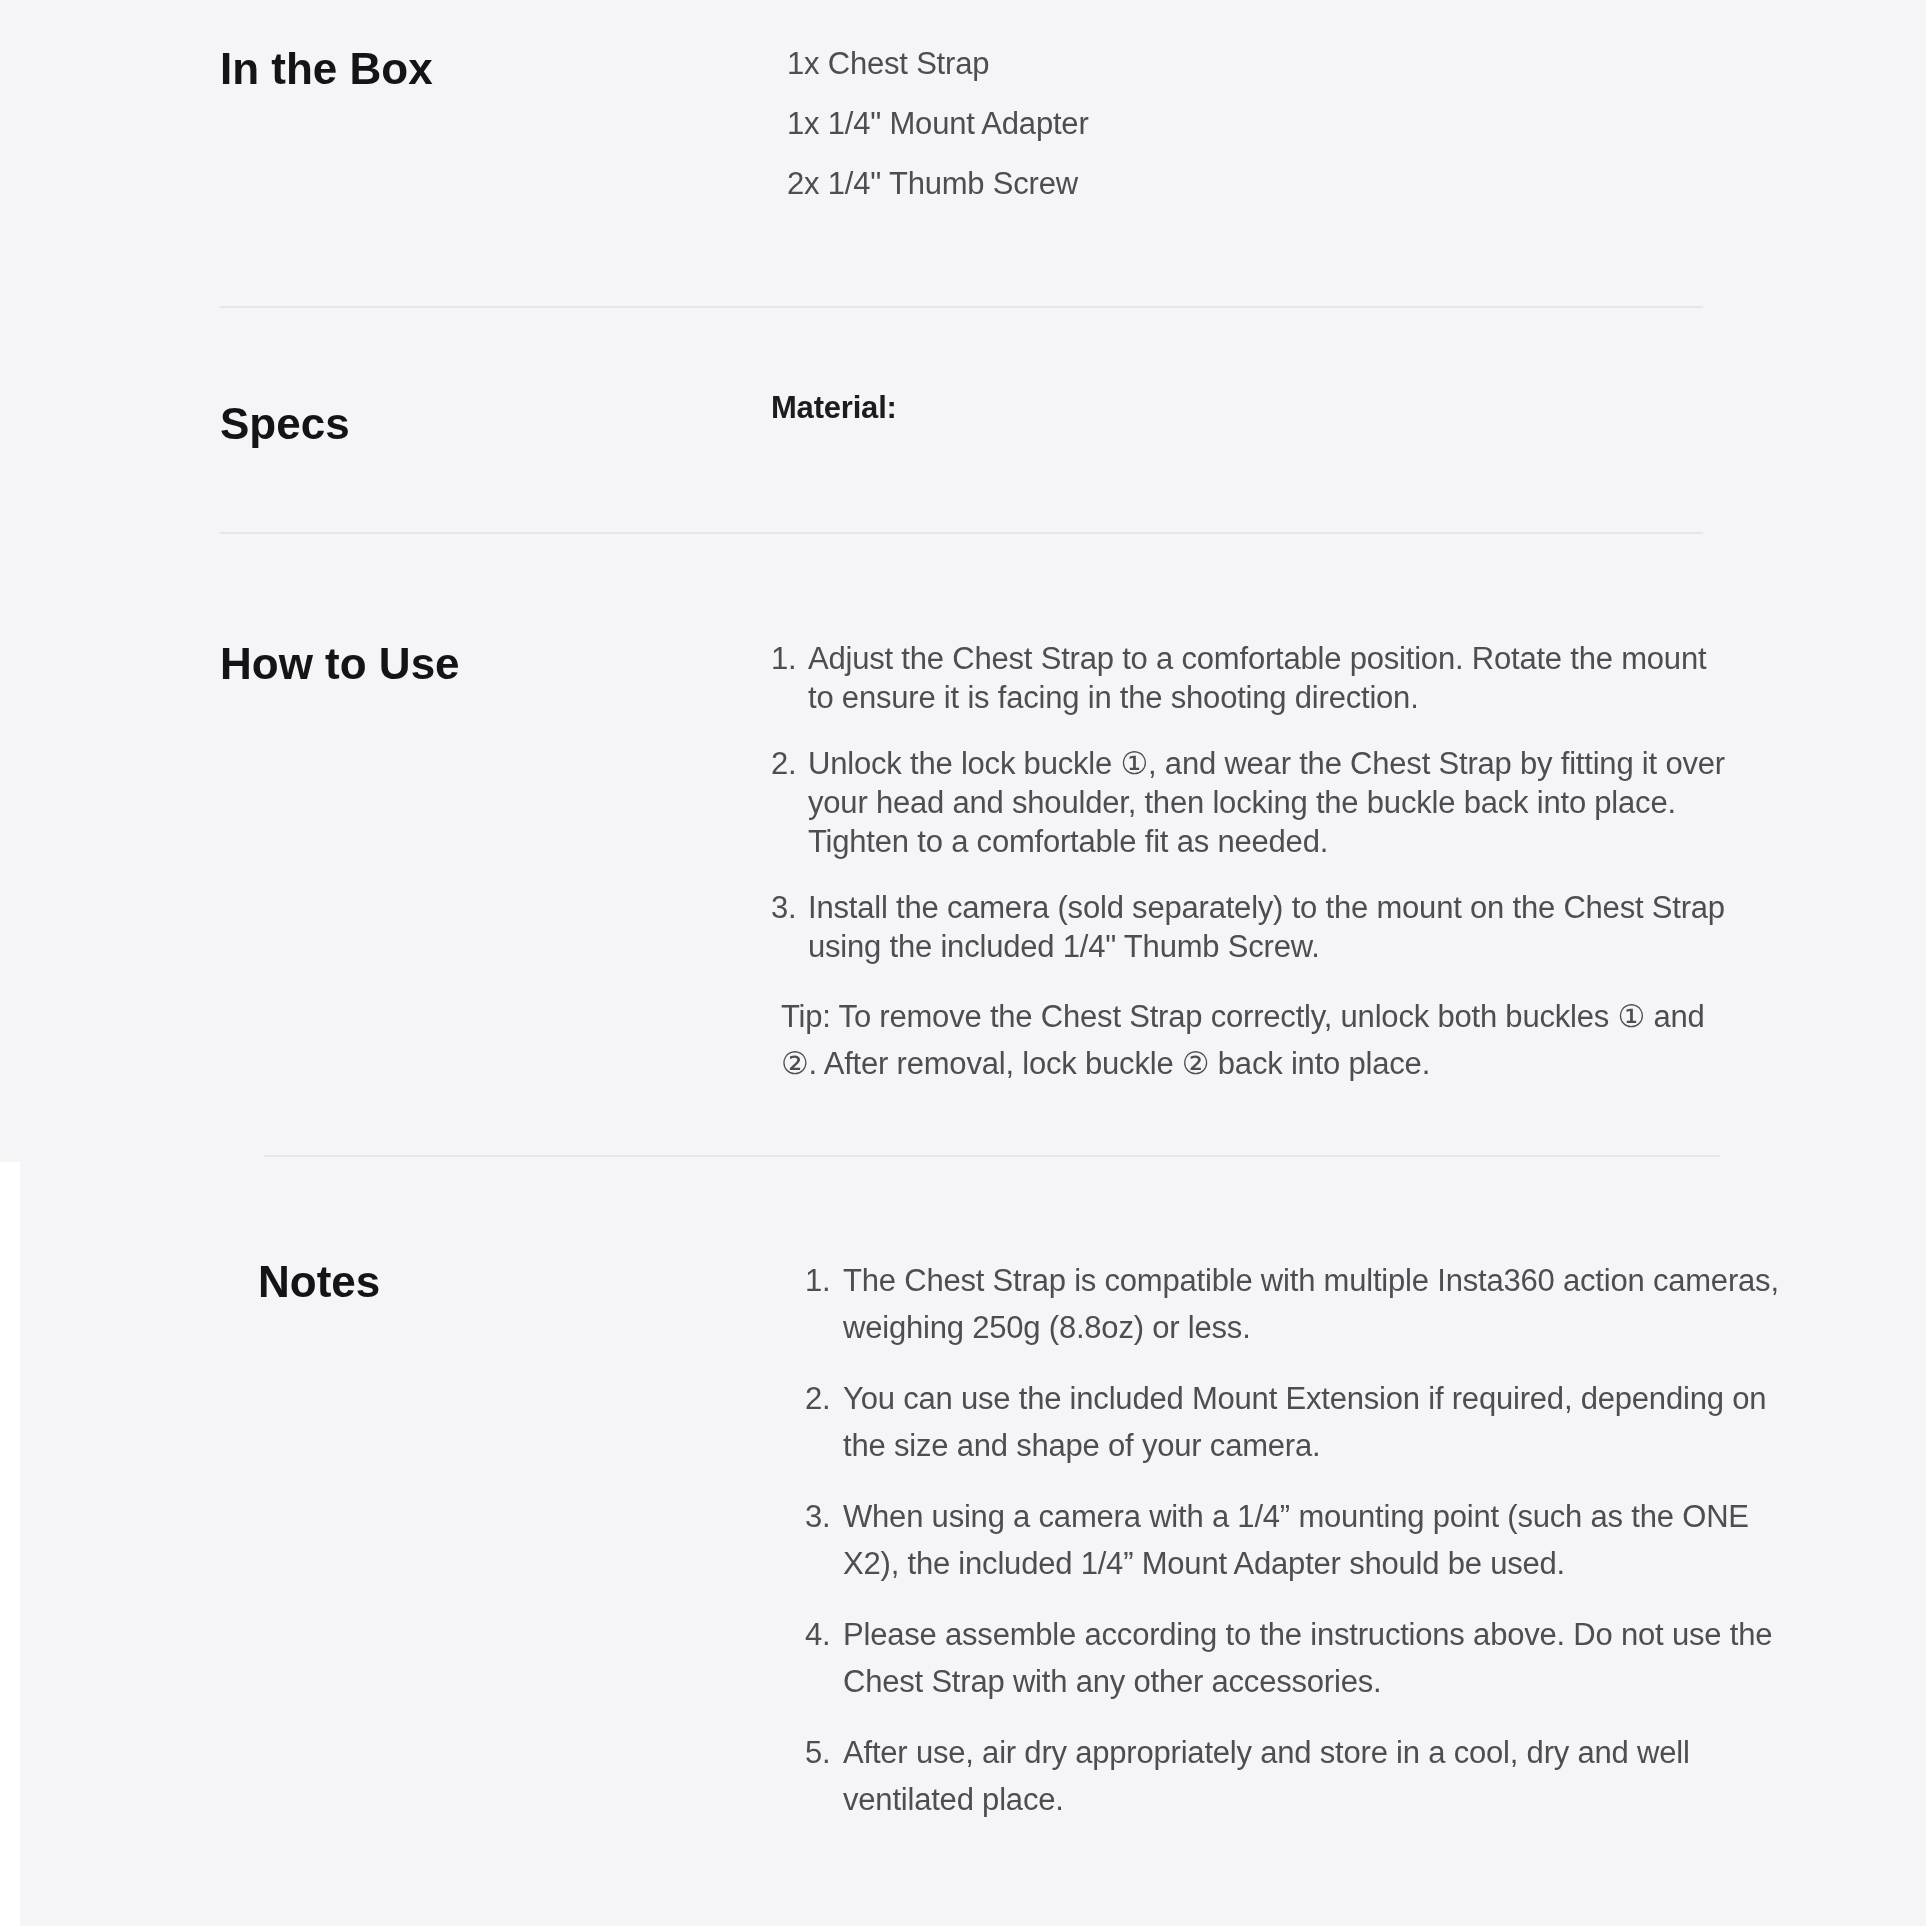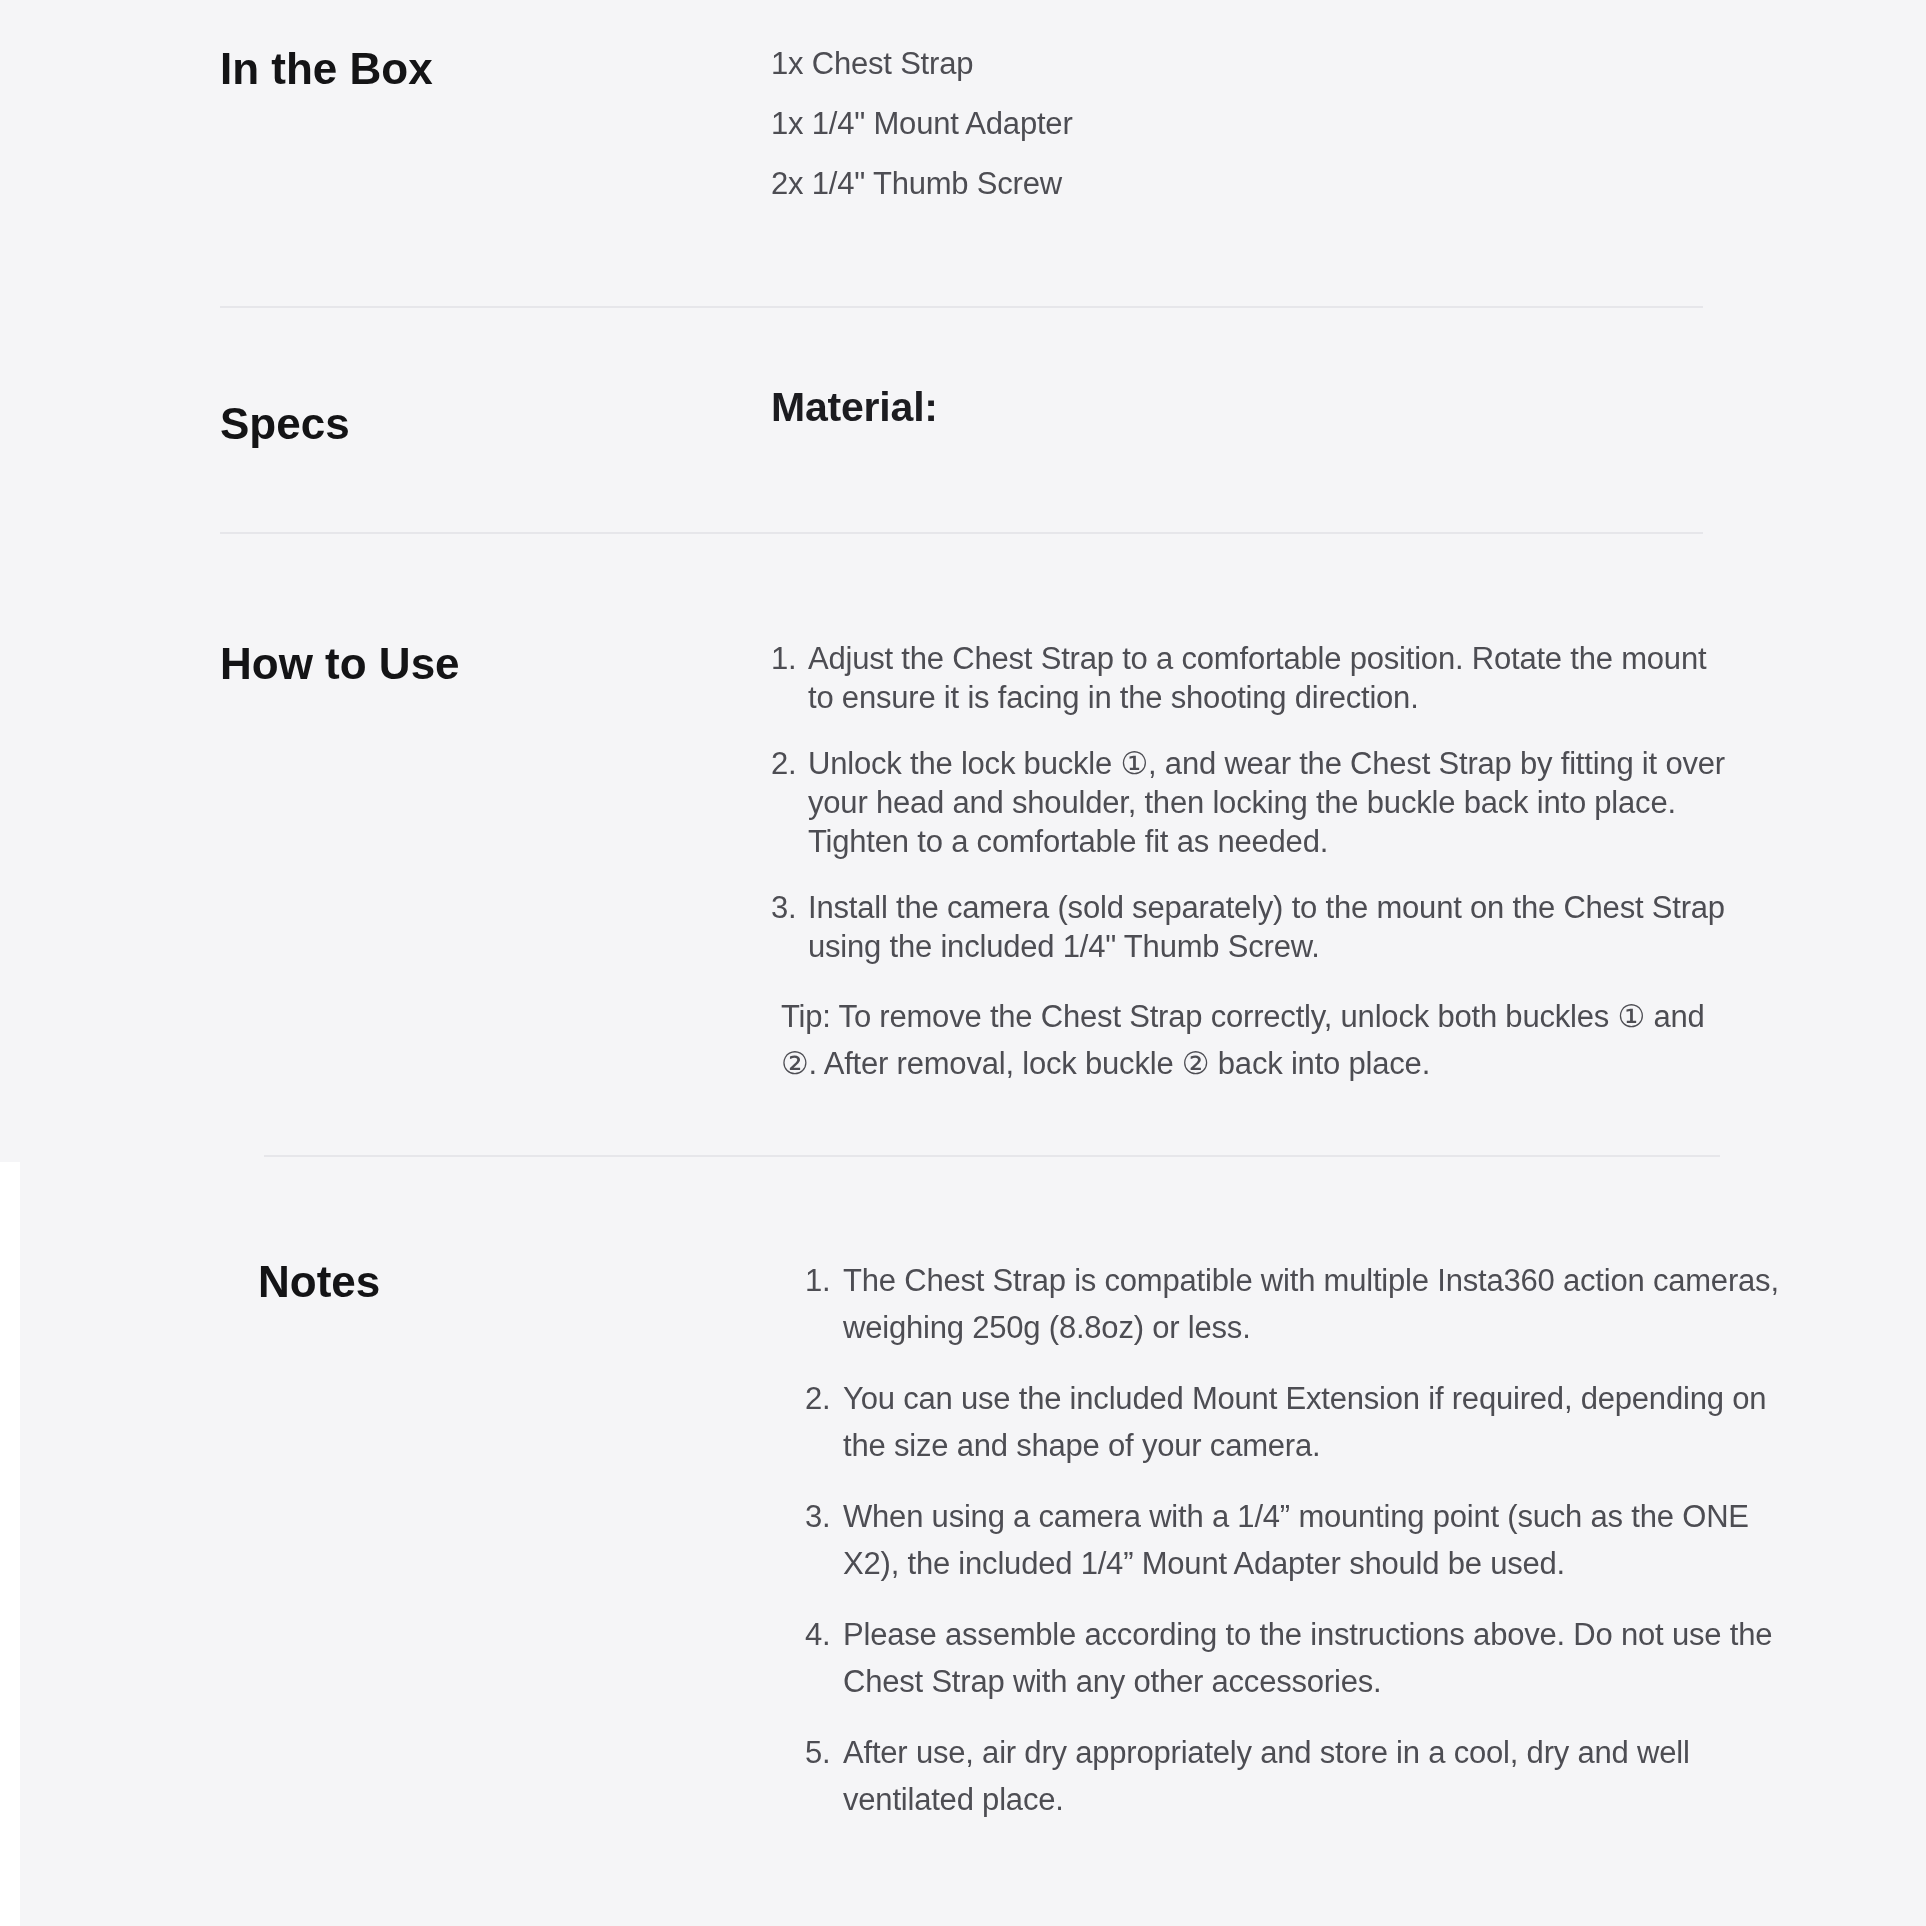--- a/index.html
+++ b/index.html
@@ -32,28 +32,28 @@
     color: #141416;
     letter-spacing: 0;
   }
 
   
   .divider { height: 2.1px; background: #e6e6ea; border: 0; }
   .d-upper { margin: 0 223px 0 220px; }
   .d-notes { margin: 0 206px 0 264px; }
 
   
-  .row-box { padding-top: 44px; padding-bottom: 102px; }
+  .row-box { padding-top: 44px; padding-bottom: 102px; gap: 16px; }
   .box-item { font-size: 31px; line-height: 40px; margin-bottom: 20px; }
   .box-item:last-child { margin-bottom: 0; }
 
   
   .row-specs { padding-top: 78px; padding-bottom: 84px; }
   .row-specs h2 { margin-top: 12.8px; }
-  .specs-block { font-size: 41px; line-height: 43px; }
+  .specs-block { font-size: 31px; line-height: 43px; }
   .specs-label { font-weight: 700; color: #1c1c20; }
 
   
   .row-how { padding-top: 105px; padding-bottom: 68px; }
   .row-how .col-body { padding-right: 201px; }
   .step { display: flex; font-size: 31px; line-height: 39px; margin-bottom: 27px; }
   .step:last-of-type { margin-bottom: 0; }
   .step-num { flex: 0 0 37px; }
   .step-text { flex: 1 1 auto; }
   .tip { font-size: 31px; line-height: 47px; margin-top: 14px; padding-left: 10px; }

